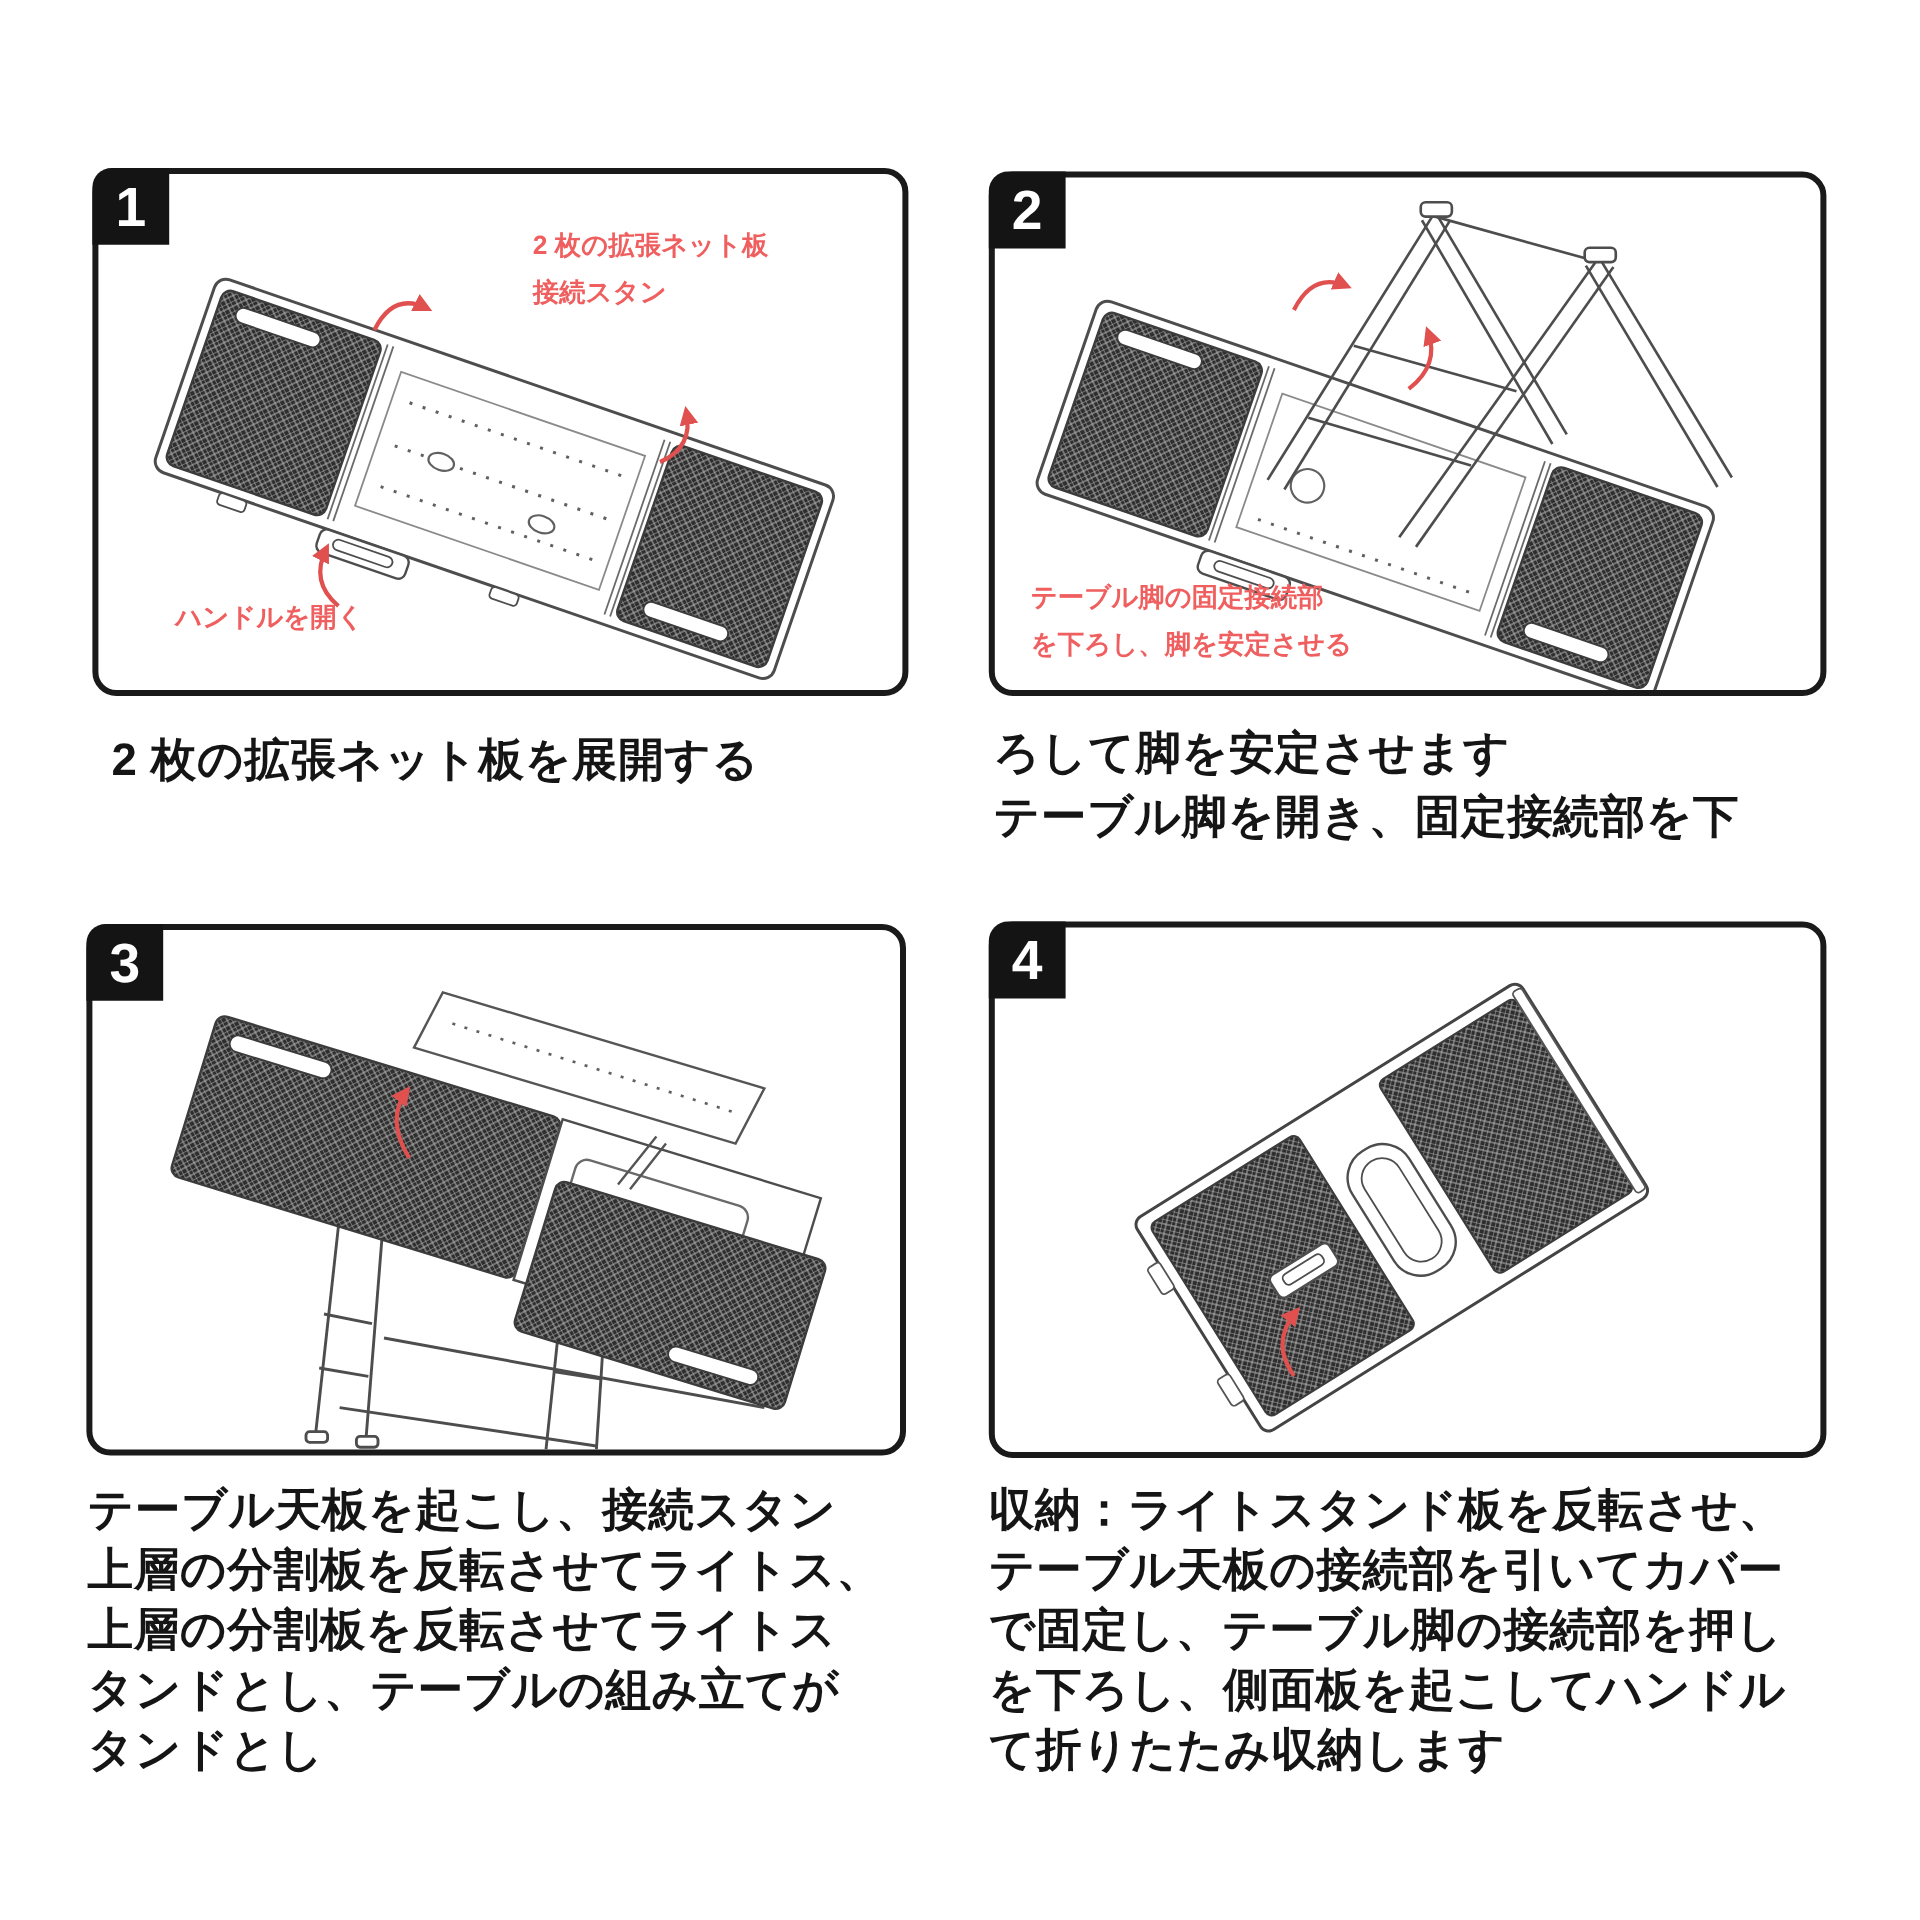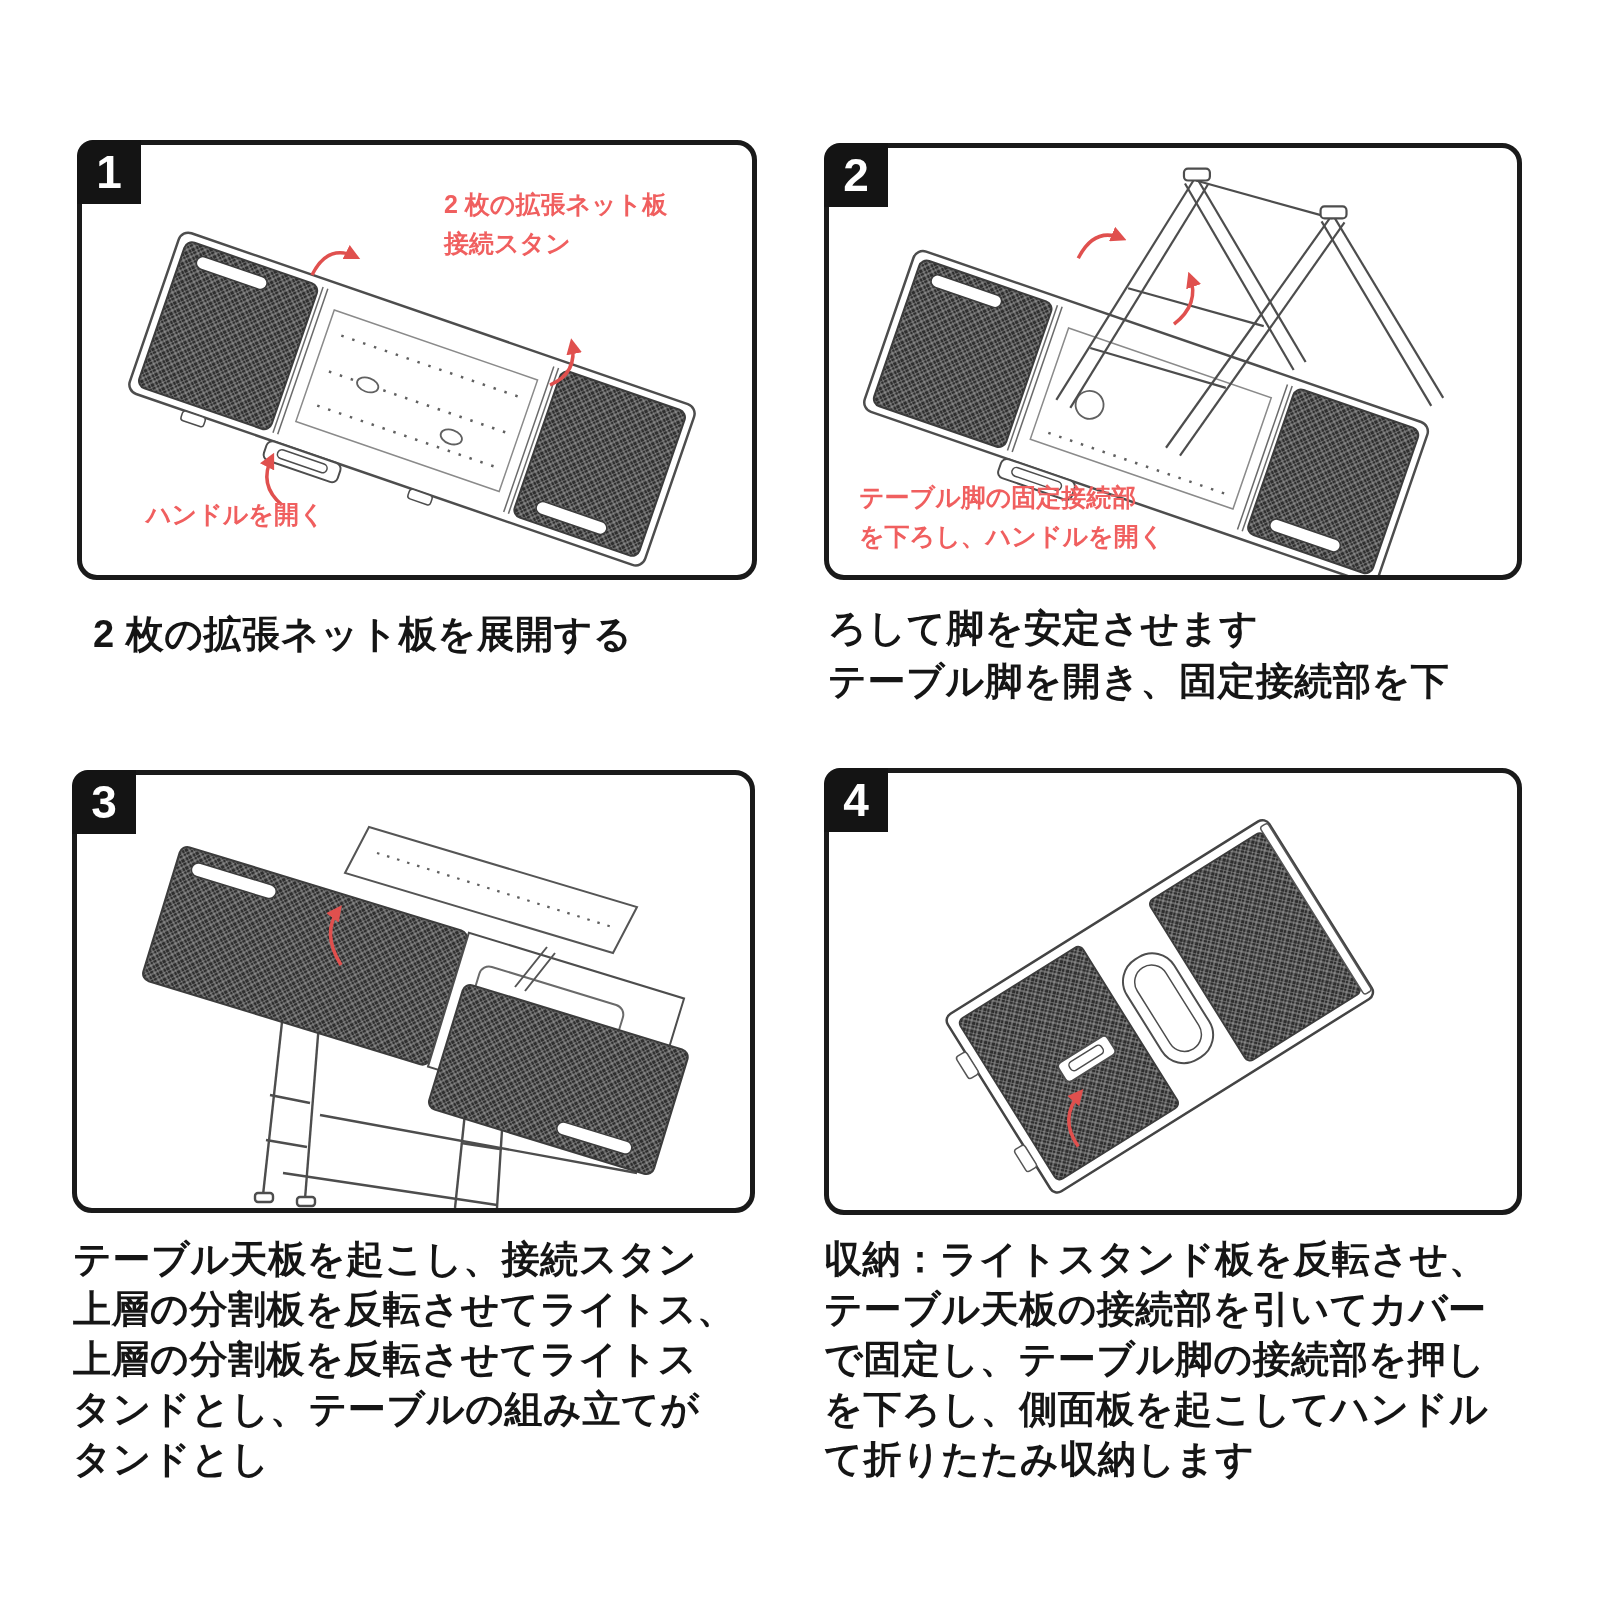--- a/index.html
+++ b/index.html
@@ -3,21 +3,21 @@
 <meta charset="utf-8">
 <style>
   *{margin:0;padding:0;box-sizing:border-box}
   html,body{width:1600px;height:1600px;background:#ffffff;overflow:hidden}
   body{position:relative;font-family:"Liberation Sans","DejaVu Sans",sans-serif;color:#151515}
   .panel{position:absolute;border:5px solid #1a1a1a;border-radius:20px;background:#fff}
   .panel svg{position:absolute;left:0;top:0;width:100%;height:100%}
   .badge{position:absolute;left:-5px;top:-5px;width:64px;height:64px;background:#141414;color:#fff;
          font-size:46px;font-weight:bold;display:flex;align-items:center;justify-content:center;
          border-radius:16px 0 0 0;z-index:3}
-  .ann{position:absolute;color:#f05f5f;font-size:25px;font-weight:600;line-height:39px;white-space:nowrap;z-index:2}
+  .ann{position:absolute;color:#f05f5f;font-size:22px;font-weight:600;line-height:39px;white-space:nowrap;z-index:2}
   .caption{position:absolute;color:#151515;font-size:38px;font-weight:600;letter-spacing:.5px;white-space:nowrap}
   #panel-1{left:77px;top:140px;width:680px;height:440px}
   #panel-2{left:824px;top:143px;width:698px;height:437px}
   #panel-3{left:72px;top:770px;width:683px;height:443px}
   #panel-4{left:824px;top:768px;width:698px;height:447px}
   #ann-1a{left:362px;top:40px}
   #ann-1b{left:64px;top:350px}
   #ann-2a{left:30px;top:330px}
   #caption-1{left:93px;top:608px;line-height:52px}
   #caption-2{left:828px;top:602px;line-height:53px}
@@ -114,21 +114,21 @@
         <path d="M300,140 L 436,178"></path>
         <path d="M262,200 L 398,240"></path>
       <rect x="356" y="20" width="26" height="12" rx="4" fill="#fff"></rect>
       <rect x="493" y="58" width="26" height="12" rx="4" fill="#fff"></rect>
     </g>
     <path d="M250,110 Q 266,78 294,90" fill="none" stroke="#e0504e" stroke-width="3.5" marker-end="url(#a2)"></path>
     <path d="M346,176 Q 372,156 362,128" fill="none" stroke="#e0504e" stroke-width="3.5" marker-end="url(#a2)"></path>
   </svg>
   <div class="ann" id="ann-2a">
     <div>テーブル脚の固定接続部</div>
-    <div>を下ろし、ハンドルを開く</div>
+    <div>を下ろし、脚を安定させる</div>
   </div>
 </section>
 
 <section class="panel" id="panel-3">
   <div class="badge">3</div>
   <svg viewBox="0 0 673 433" aria-hidden="true">
     <defs>
       <pattern id="m3" width="8" height="8" patternUnits="userSpaceOnUse" patternTransform="rotate(45)">
         <rect width="8" height="8" fill="#2e2e2e"></rect>
         <path d="M0 0H8M0 4H8M0 0V8M4 0V8" stroke="#b8b8b8" stroke-width="0.8"></path>

